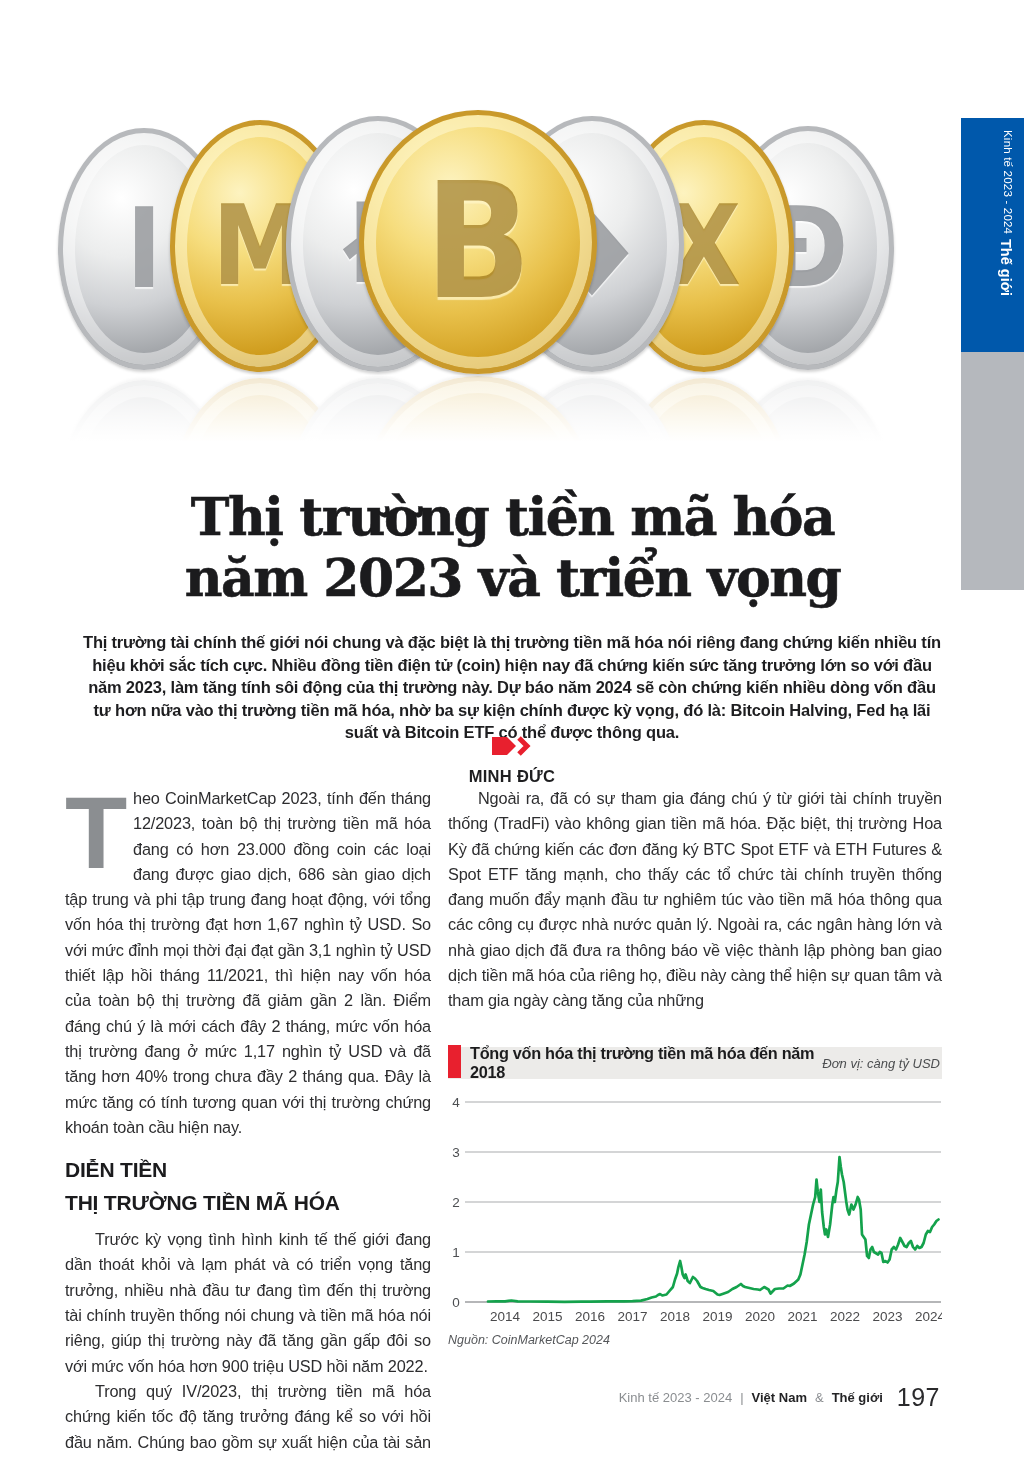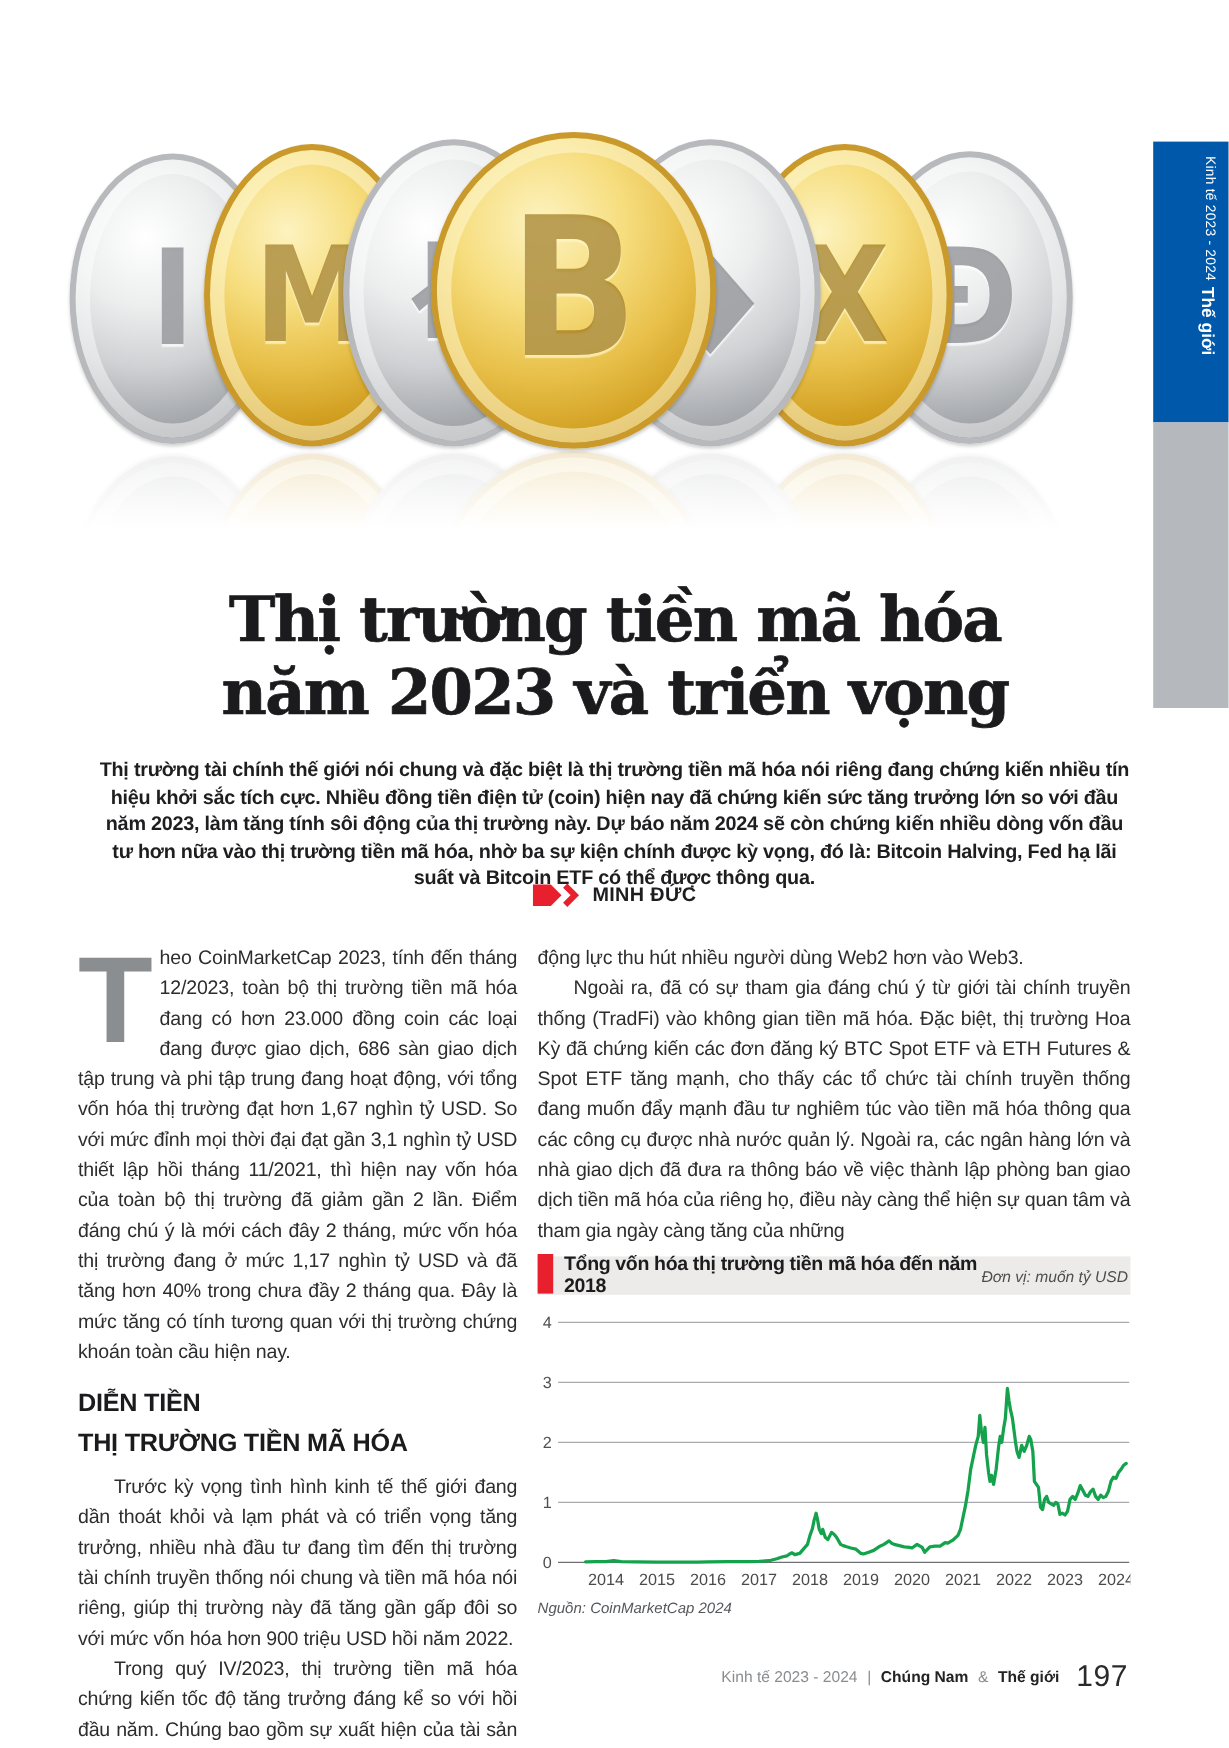--- a/index.html
+++ b/index.html
@@ -79,21 +79,21 @@
     -webkit-text-stroke: .6px #1b1b1d;
   }
   .headline span { display: block; }
   .intro {
     position: absolute; left: 78px; top: 631px; width: 868px;
     text-align: center; font-weight: bold; font-size: 16.5px;
     line-height: 22.6px; color: #1e1e20; letter-spacing: -0.2px;
   }
   .byline {
     position: absolute; left: 0; top: 735px; width: 1024px;
-    display: flex; align-items: center; justify-content: center; gap: 10px;
+    display: flex; align-items: center; justify-content: center; gap: 10px; flex-direction: column;
   }
   .byline-name { font-weight: bold; font-size: 16.5px; color: #1e1e20; letter-spacing: .3px; }
 
   
   .col { position: absolute; top: 786px; font-size: 16.3px; line-height: 25.3px;
          color: #2d2d2f; text-align: justify; letter-spacing: -0.15px; }
   .col-left  { left: 65px;  width: 366px; }
   .col-right { left: 448px; width: 494px; }
   .col p.indent { text-indent: 30px; }
   .dropcap {
@@ -210,29 +210,28 @@
     </p>
     <h2>
       <span>DIỄN TIỀN</span>
       <span>THỊ TRƯỜNG TIỀN MÃ HÓA</span>
     </h2>
     <p class="indent">Trước kỳ vọng tình hình kinh tế thế giới đang dần thoát khỏi và lạm phát và có triển vọng tăng trưởng, nhiều nhà đầu tư đang tìm đến thị trường tài chính truyền thống nói chung và tiền mã hóa nói riêng, giúp thị trường này đã tăng gần gấp đôi so với mức vốn hóa hơn 900 triệu USD hồi năm 2022.</p>
     <p class="indent">Trong quý IV/2023, thị trường tiền mã hóa chứng kiến tốc độ tăng trưởng đáng kể so với hồi đầu năm. Chúng bao gồm sự xuất hiện của tài sản thế giới thực (RWA), việc triển khai thành công các giải pháp Layer 2 mới, cũng như các ví dụ đáng chú ý về việc SocialFi có được lực phát triển mạnh mẽ hơn. Trong suốt quý này, một chủ đề cơ bản chung là</p>
   </div>
 
   <div class="col col-right">
-    <p>động lực thu hút nhiều người dùng Web2 hơn vào Web3.</p>
     <p class="indent">Ngoài ra, đã có sự tham gia đáng chú ý từ giới tài chính truyền thống (TradFi) vào không gian tiền mã hóa. Đặc biệt, thị trường Hoa Kỳ đã chứng kiến các đơn đăng ký BTC Spot ETF và ETH Futures &amp; Spot ETF tăng mạnh, cho thấy các tổ chức tài chính truyền thống đang muốn đẩy mạnh đầu tư nghiêm túc vào tiền mã hóa thông qua các công cụ được nhà nước quản lý. Ngoài ra, các ngân hàng lớn và nhà giao dịch đã đưa ra thông báo về việc thành lập phòng ban giao dịch tiền mã hóa của riêng họ, điều này càng thể hiện sự quan tâm và tham gia ngày càng tăng của những</p>
   </div>
 
   <div class="chart">
     <div class="chart-head">
       <span class="chart-marker"></span>
       <span class="chart-title">Tổng vốn hóa thị trường tiền mã hóa đến năm 2018</span>
-      <span class="chart-unit">Đơn vị: muốn tỷ USD</span>
+      <span class="chart-unit">Đơn vị: càng tỷ USD</span>
     </div>
     <svg id="cap-chart" width="494" height="240" viewBox="0 0 494 240">
         <line x1="17" x2="493" y1="209" y2="209" stroke="#6d6f72" stroke-width="1.2"></line>
         <text x="8" y="213.5" text-anchor="middle" font-size="13.5" fill="#4d4f52" font-family="Liberation Sans, sans-serif">0</text>
         <line x1="17" x2="493" y1="159" y2="159" stroke="#a9abae" stroke-width="1.2"></line>
         <text x="8" y="163.5" text-anchor="middle" font-size="13.5" fill="#4d4f52" font-family="Liberation Sans, sans-serif">1</text>
         <line x1="17" x2="493" y1="109" y2="109" stroke="#a9abae" stroke-width="1.2"></line>
         <text x="8" y="113.5" text-anchor="middle" font-size="13.5" fill="#4d4f52" font-family="Liberation Sans, sans-serif">2</text>
         <line x1="17" x2="493" y1="59" y2="59" stroke="#a9abae" stroke-width="1.2"></line>
         <text x="8" y="63.5" text-anchor="middle" font-size="13.5" fill="#4d4f52" font-family="Liberation Sans, sans-serif">3</text>
@@ -250,19 +249,19 @@
         <text x="439.5" y="228" text-anchor="middle" font-size="13.5" fill="#4a4a4c" font-family="Liberation Sans, sans-serif">2023</text>
         <text x="482" y="228" text-anchor="middle" font-size="13.5" fill="#4a4a4c" font-family="Liberation Sans, sans-serif">2024</text>
         <polyline points="40.0,208.5 48.5,208.3 57.0,208.3 63.4,207.5 69.7,208.3 82.5,208.5 99.5,208.7 116.5,208.8 133.5,208.7 142.0,208.6 159.0,208.4 176.0,208.3 184.5,208.1 193.0,207.6 199.4,206.0 203.6,204.5 207.9,203.5 210.0,202.0 212.1,201.0 214.3,202.5 218.5,201.5 220.6,199.0 224.9,194.0 227.0,186.5 229.1,180.5 230.4,174.0 232.1,168.0 233.4,174.0 234.7,181.5 236.4,185.0 237.6,181.5 239.7,188.0 241.9,190.0 244.9,184.0 247.0,185.5 249.1,188.0 252.5,194.0 254.6,195.0 257.6,196.0 261.0,197.0 265.3,198.0 269.5,201.5 271.6,202.0 275.9,200.5 280.1,199.0 284.4,196.0 288.6,194.0 292.9,191.0 295.0,193.0 297.1,194.0 301.4,195.0 305.6,196.0 309.9,196.5 312.0,197.0 316.2,194.0 320.5,196.5 322.6,200.5 326.9,196.0 331.1,195.5 335.4,195.5 337.5,194.0 339.6,192.5 341.8,193.0 346.0,190.5 350.3,186.5 352.4,181.5 354.5,171.5 356.6,161.5 358.7,149.0 360.9,131.5 363.0,121.5 365.1,111.5 367.2,104.0 368.5,86.5 369.8,99.0 371.5,109.0 372.8,96.5 374.1,119.0 375.8,134.0 377.0,141.5 378.3,136.5 380.0,144.0 382.1,131.5 384.3,111.5 385.5,104.0 386.8,109.0 388.5,96.5 389.8,89.0 391.5,64.0 392.8,74.0 394.0,81.5 395.7,89.0 397.0,99.0 398.3,109.0 399.5,116.5 401.2,121.5 403.4,111.5 405.5,116.5 407.6,111.5 409.7,104.0 411.0,106.5 412.7,116.5 414.0,141.5 415.7,144.0 417.4,146.5 419.1,163.0 420.8,165.0 422.5,156.5 424.2,154.0 425.9,159.0 427.6,160.0 430.1,161.5 431.8,159.0 433.5,160.0 435.3,169.0 437.4,168.0 439.5,169.5 441.6,166.5 443.7,156.5 445.9,154.0 448.0,156.5 450.1,151.5 452.2,145.0 454.4,149.0 456.5,153.0 458.6,154.0 460.8,150.0 462.9,148.0 465.0,154.0 467.1,156.5 469.3,153.0 471.4,155.0 473.5,154.0 475.6,150.0 477.8,141.5 479.9,138.0 482.0,139.0 484.1,134.0 486.2,131.5 488.4,128.0 490.5,126.5" fill="none" stroke="#14a24c" stroke-width="2.7" stroke-linejoin="round" stroke-linecap="round"></polyline>
       </svg>
     <div class="chart-source">Nguồn: CoinMarketCap 2024</div>
   </div>
 
   <div class="footer">
     <span class="muted">Kinh tế 2023 - 2024</span>
     <span class="muted">|</span>
-    <span class="strong">Chúng Nam</span>
+    <span class="strong">Việt Nam</span>
     <span class="muted">&amp;</span>
     <span class="strong">Thế giới</span>
     <span class="page-num">197</span>
   </div>
 
 </div>
 
 </body></html>

